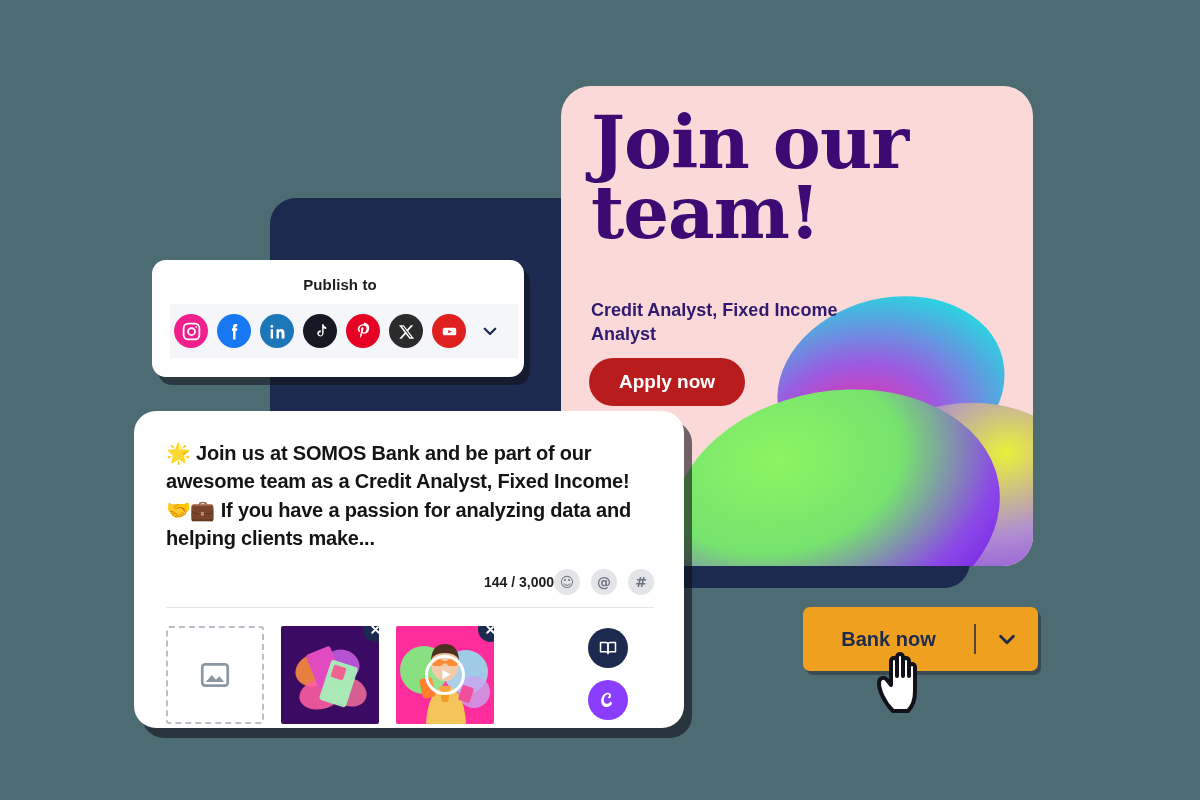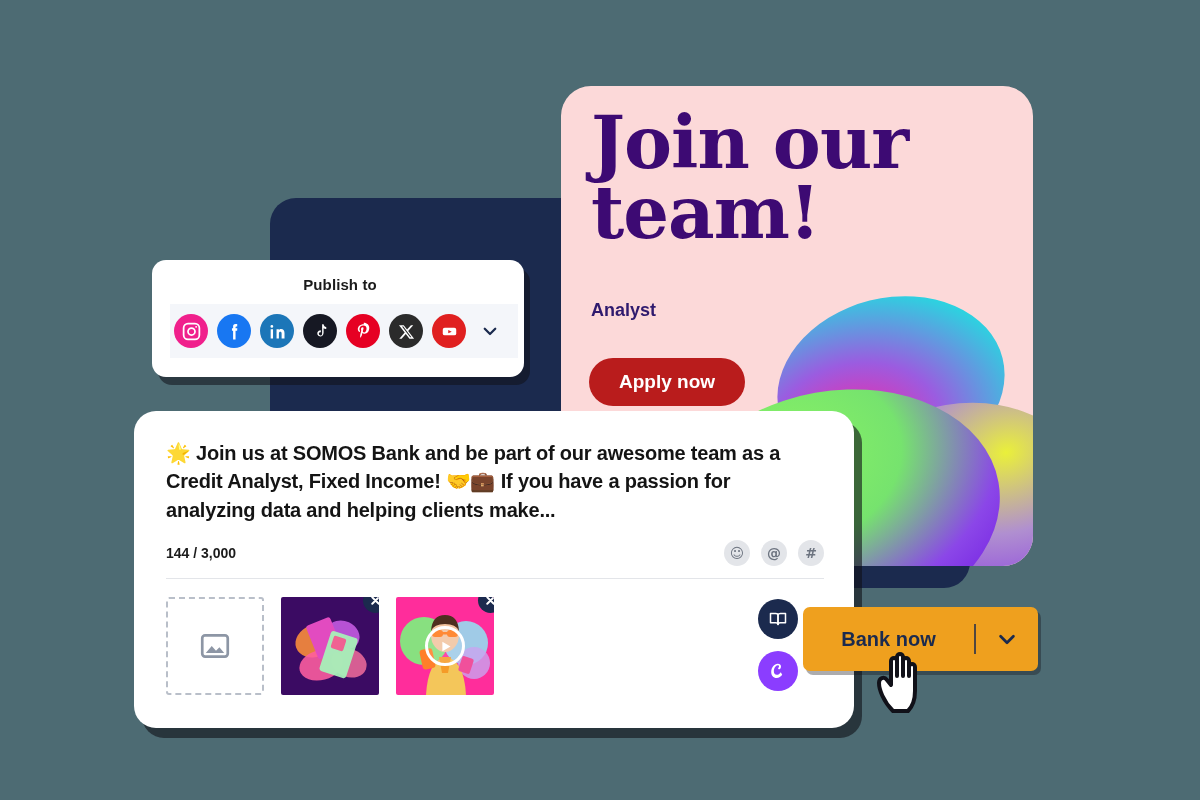--- a/index.html
+++ b/index.html
@@ -97,37 +97,37 @@
     display: flex; align-items: center; justify-content: center;
     cursor: pointer; flex: none;
   }
   .sicon svg { display: block; }
   .chev-down { margin-left: 6px; cursor: pointer; display:flex; }
 
   
   .composer {
     position: absolute;
     left: 134px; top: 411px;
-    width: 720px; height: 317px;
+    width: 550px; height: 317px;
     background: #ffffff;
     border-radius: 22px;
     box-shadow: 8px 10px 0 rgba(16,16,24,.6);
     z-index: 6;
     padding: 28px 30px 0 32px;
   }
   .composer-text {
     font-size: 20px;
     font-weight: 700;
     line-height: 1.42;
     color: #141414;
     letter-spacing: -.2px;
   }
   .meta-row {
     margin-top: 16px;
-    display: flex; align-items: center; justify-content: space-between;
+    display: flex; align-items: center; justify-content: flex-end;
     padding-bottom: 12px;
     border-bottom: 1px solid #e3e5e9;
   }
   .char-count { font-size: 14px; font-weight: 700; color: #1b1b1b; }
   .tool-icons { display: flex; gap: 11px; }
   .tool-ic {
     width: 26px; height: 26px; border-radius: 50%;
     background: #e3e5e9; color: #6d7480;
     display: flex; align-items: center; justify-content: center;
     font-size: 14px; font-weight: 700; cursor: pointer;
@@ -224,20 +224,21 @@
         <ellipse cx="275" cy="425" rx="165" ry="120" fill="url(#gB)" transform="rotate(-10 275 425)"></ellipse>
       </svg>
     </div>
 
     <div class="pink-headline">
       <div>Join our</div>
       <div>team!</div>
     </div>
 
     <div class="pink-sub">
+      <div>Credit Analyst, Fixed Income</div>
       <div>Analyst</div>
     </div>
 
     <button class="apply-btn">Apply now</button>
   </div>
 
   <div class="publish-card">
     <div class="publish-title">Publish to</div>
     <div class="social-strip">
 

